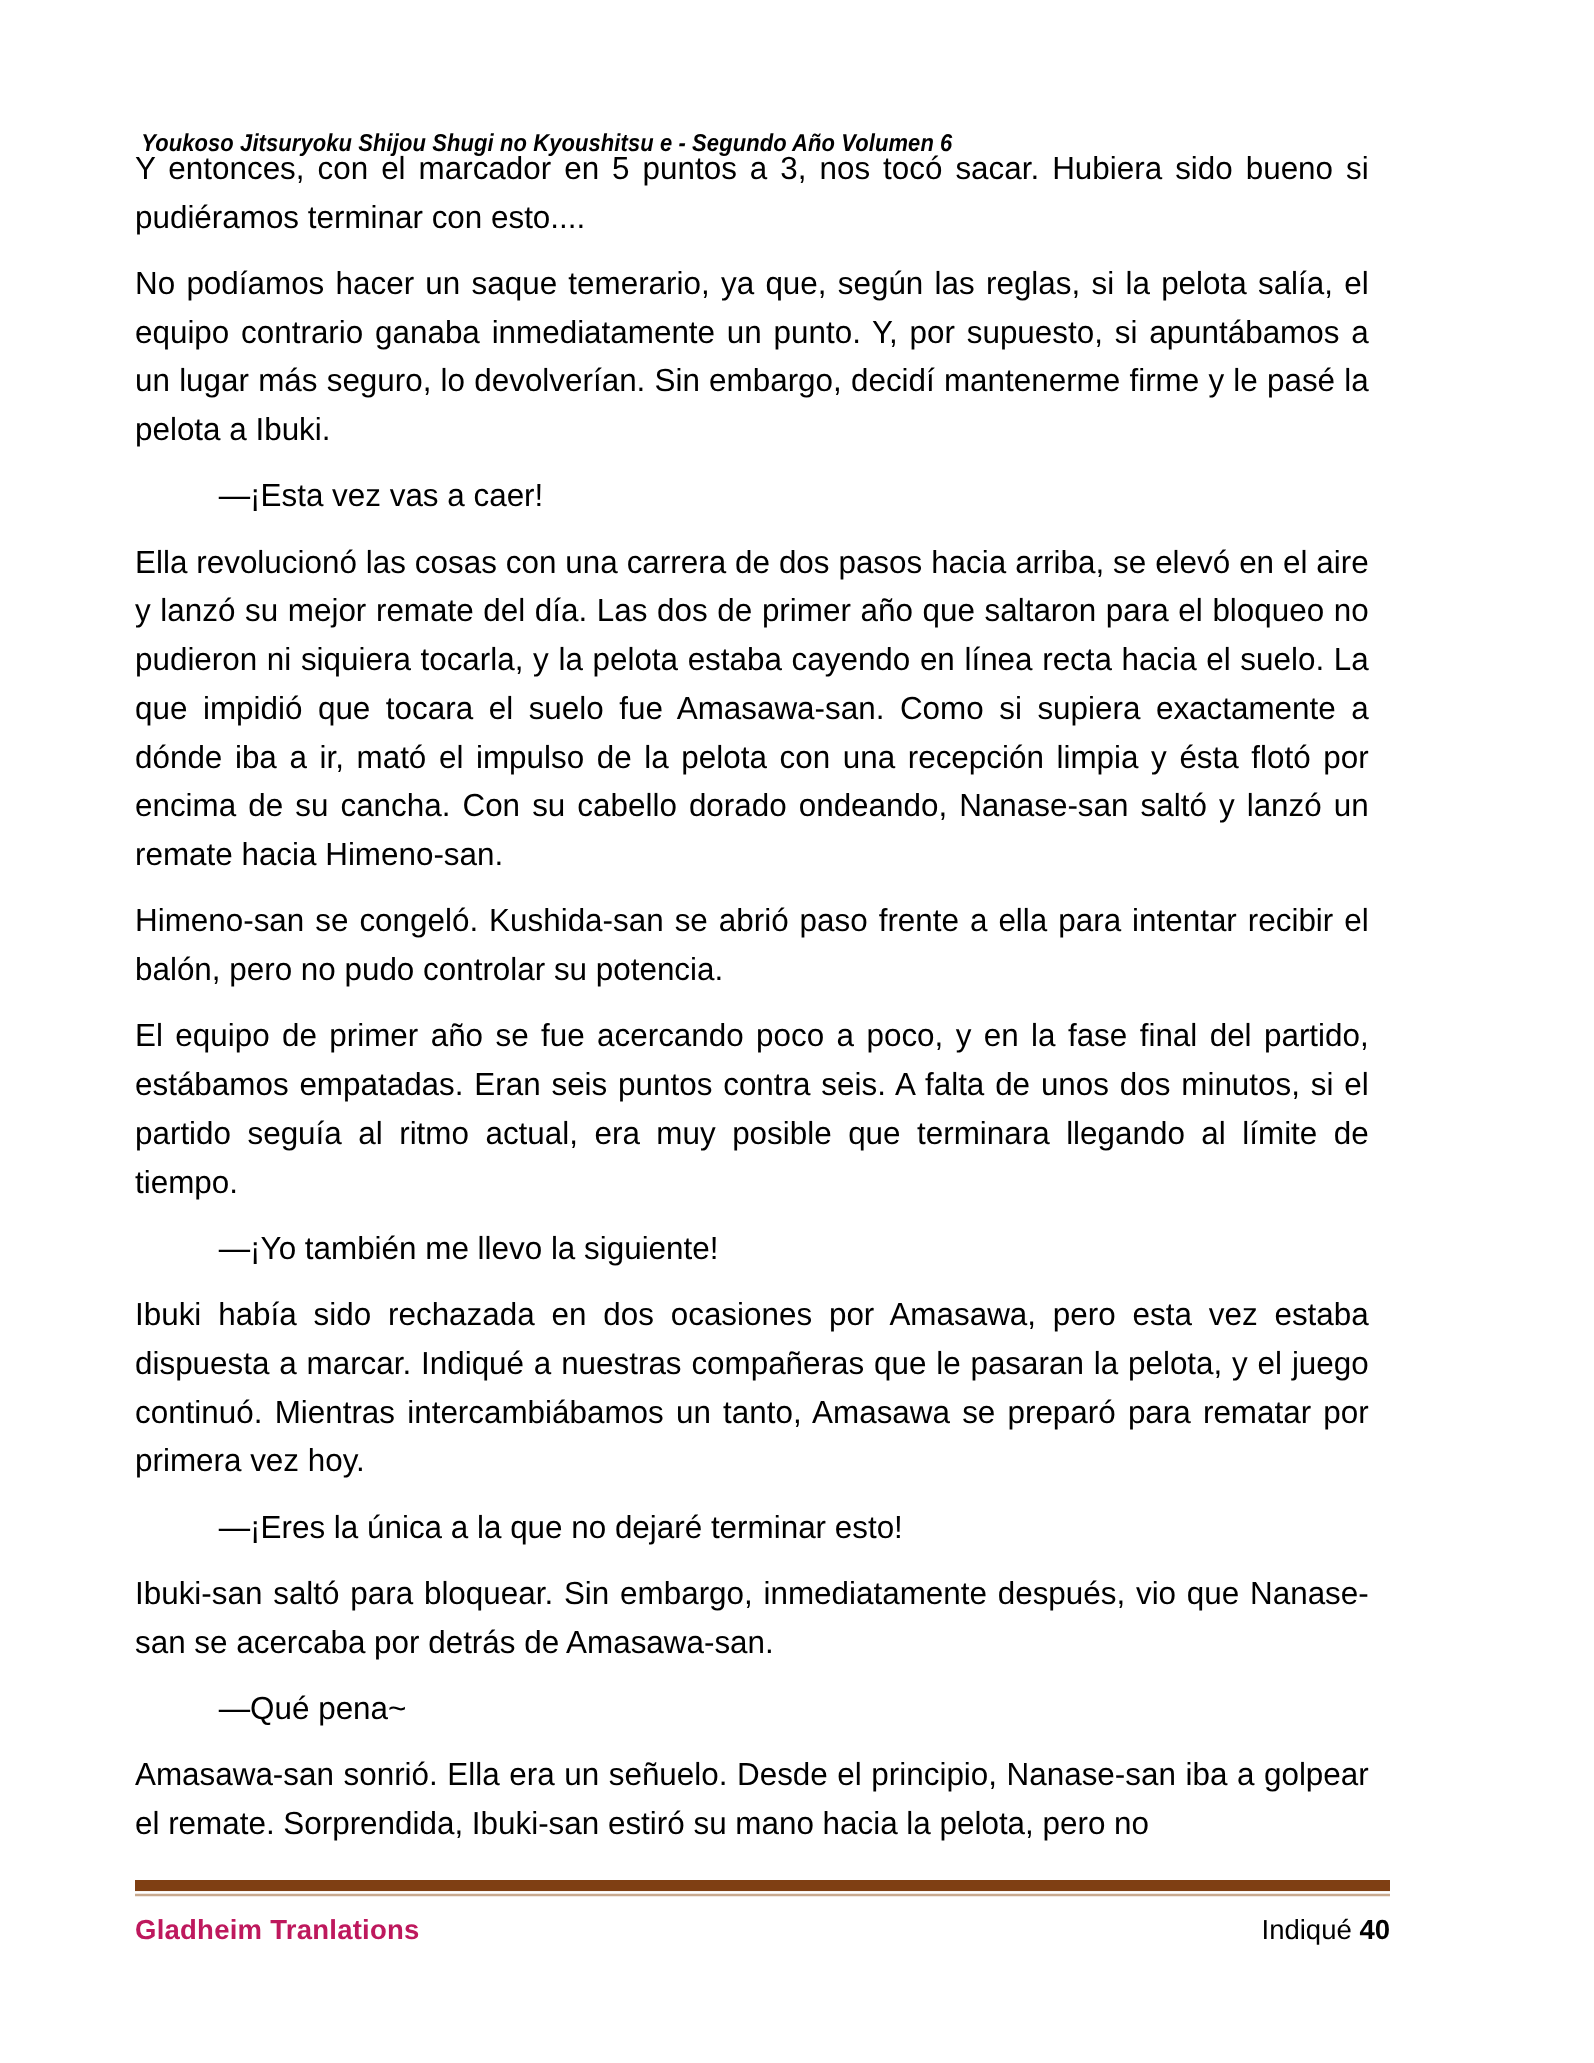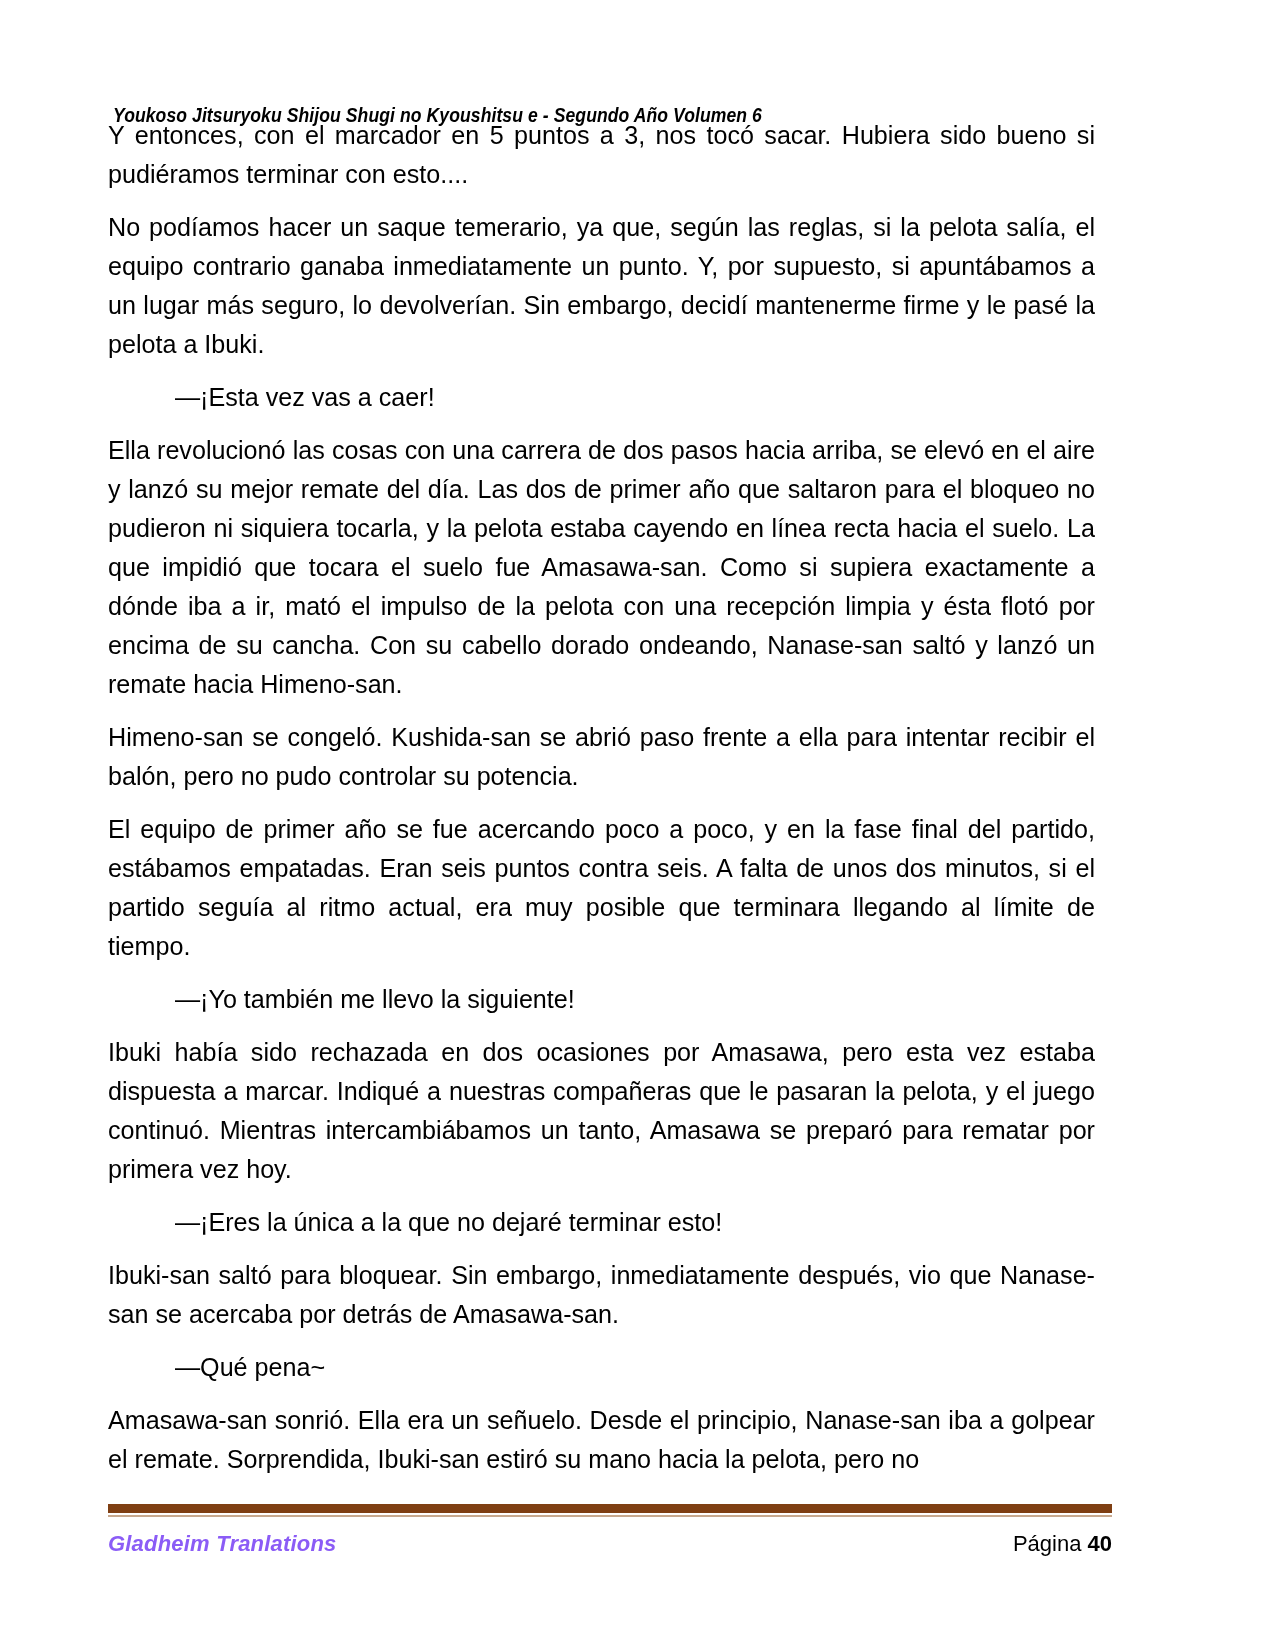--- a/index.html
+++ b/index.html
@@ -98,22 +98,21 @@
     display: flex;
     align-items: baseline;
     justify-content: space-between;
     margin-top: 14px;
     width: 100%;
   }
   .footer-brand {
     font-family: "Liberation Sans Narrow", "Liberation Sans", sans-serif;
     font-size: 22px;
     font-weight: bold;
-    font-style: italic;
-    color: #8b5cf6;
+    color: #be185d;
     letter-spacing: 0.2px;
     white-space: nowrap;
   }
   .footer-pagenum {
     font-family: "Liberation Sans Narrow", "Liberation Sans", sans-serif;
     font-size: 22px;
     color: #000000;
     white-space: nowrap;
   }
   .footer-pagenum .pg-label { font-weight: normal; }
@@ -143,19 +142,19 @@
       <p class="para">Amasawa-san sonrió. Ella era un señuelo. Desde el principio, Nanase-san iba a golpear el remate. Sorprendida, Ibuki-san estiró su mano hacia la pelota, pero no</p>
     </div>
 
   <div class="footer">
     <div class="footer-rule-thick" style="background: rgb(127, 63, 19);"></div>
     <div class="footer-rule-gap"></div>
     <div class="footer-rule-thin" style="background: rgb(200, 169, 142);"></div>
     <div class="footer-row">
       <div class="footer-brand">Gladheim Tranlations</div>
       <div class="footer-pagenum">
-        <span class="pg-label">Página</span>
+        <span class="pg-label">Indiqué</span>
         <span class="pg-value">40</span>
       </div>
     </div>
   </div>
 
 </div>
 
 </body></html>

